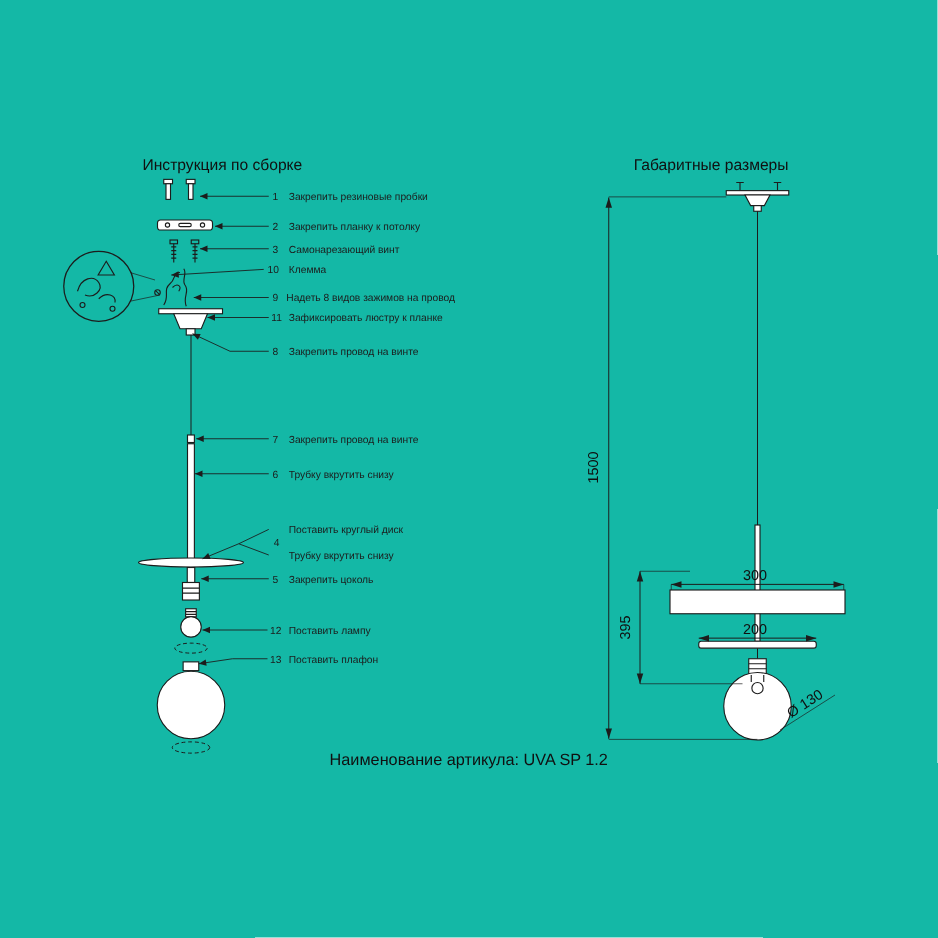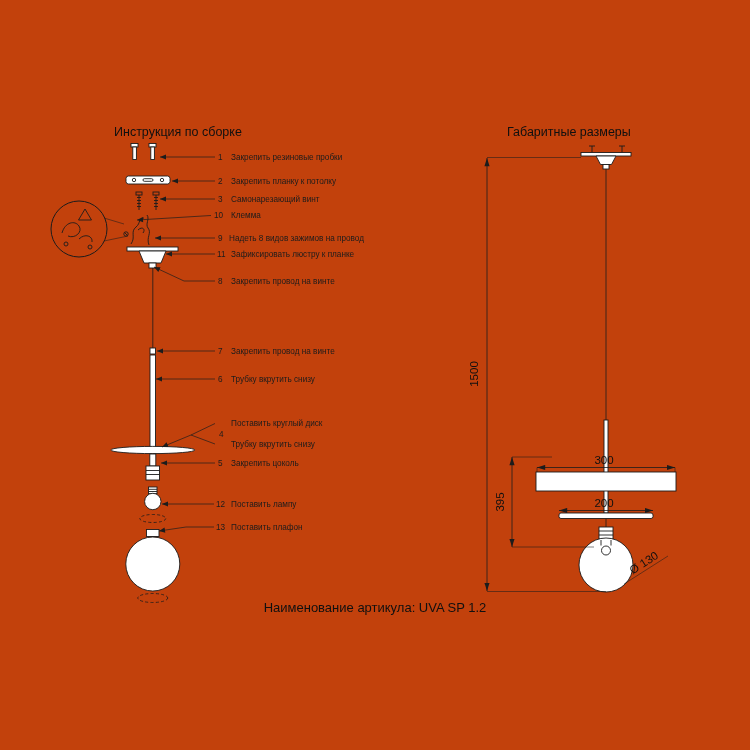--- a/index.html
+++ b/index.html
@@ -1,16 +1,16 @@
 <!DOCTYPE html>
 <html><head>
 <meta charset="utf-8">
 <style>
   html,body{margin:0;padding:0;background:#ffffff;}
-  .stage{position:relative;width:750px;height:750px;background:#c2410c;overflow:hidden;}
+  .stage{position:relative;width:750px;height:750px;background:#14b8a6;overflow:hidden;}
   svg{position:absolute;left:0;top:0;}
   .lbl{font-family:"Liberation Sans",sans-serif;font-size:8.2px;fill:#1c1c1c;}
   .ttl{font-family:"Liberation Sans",sans-serif;font-size:12.5px;fill:#101010;}
   .dim{font-family:"Liberation Sans",sans-serif;font-size:11.5px;fill:#101010;}
   .ftr{font-family:"Liberation Sans",sans-serif;font-size:13px;fill:#101010;}
   .ln{stroke:#1c1c1c;stroke-width:0.8;fill:none;}
   .ld{stroke:#1c1c1c;stroke-width:0.7;fill:none;}
   .pt{stroke:#1c1c1c;stroke-width:0.9;fill:#ffffff;}
   .ptn{stroke:#1c1c1c;stroke-width:0.9;fill:none;}
   .dsh{stroke:#1c1c1c;stroke-width:0.8;fill:none;stroke-dasharray:3 2.2;}

